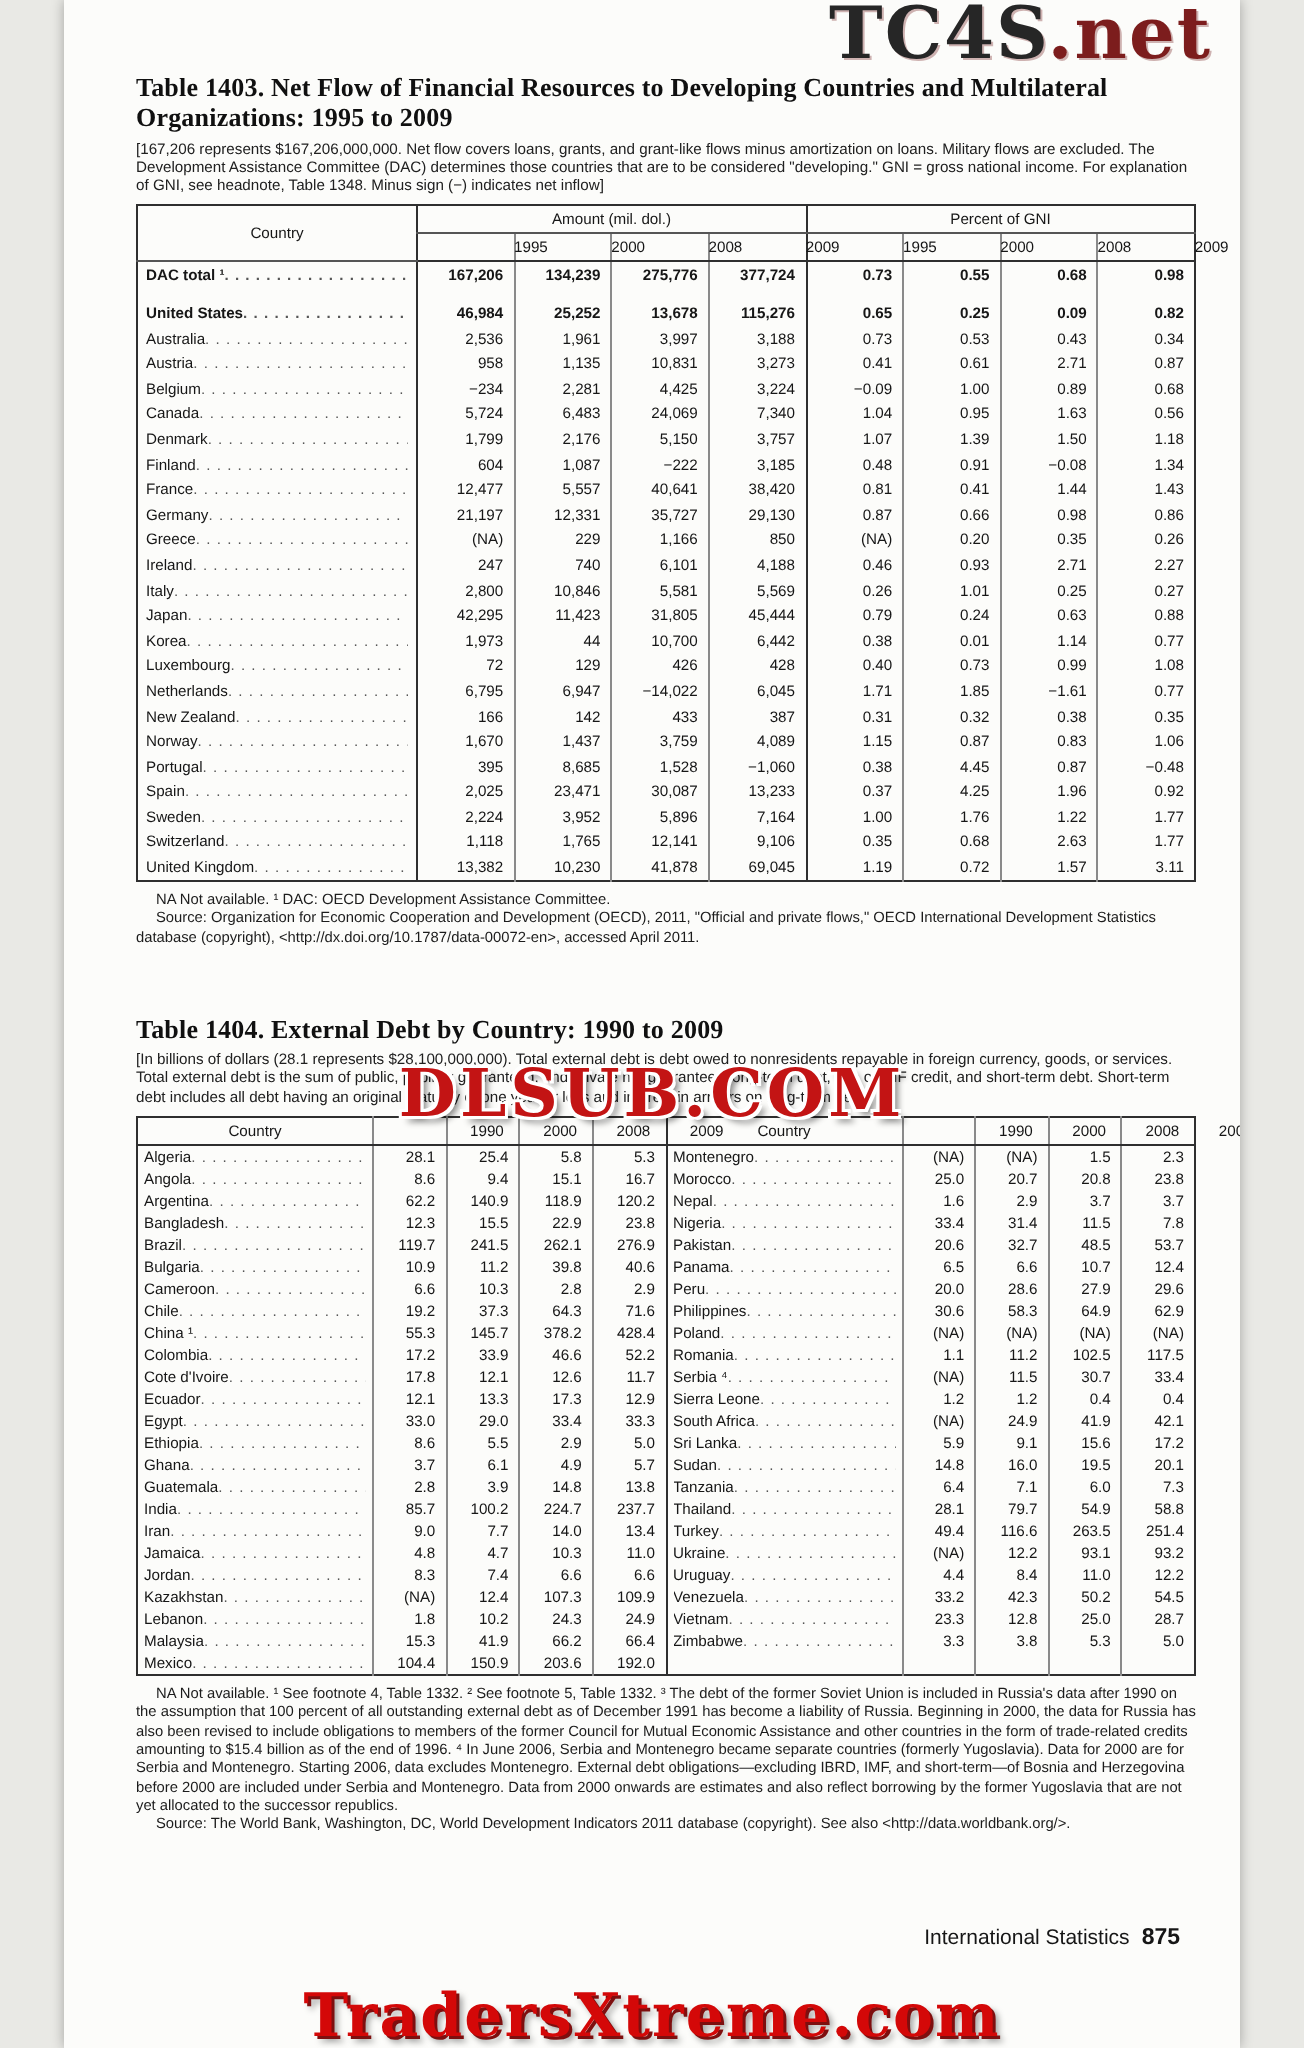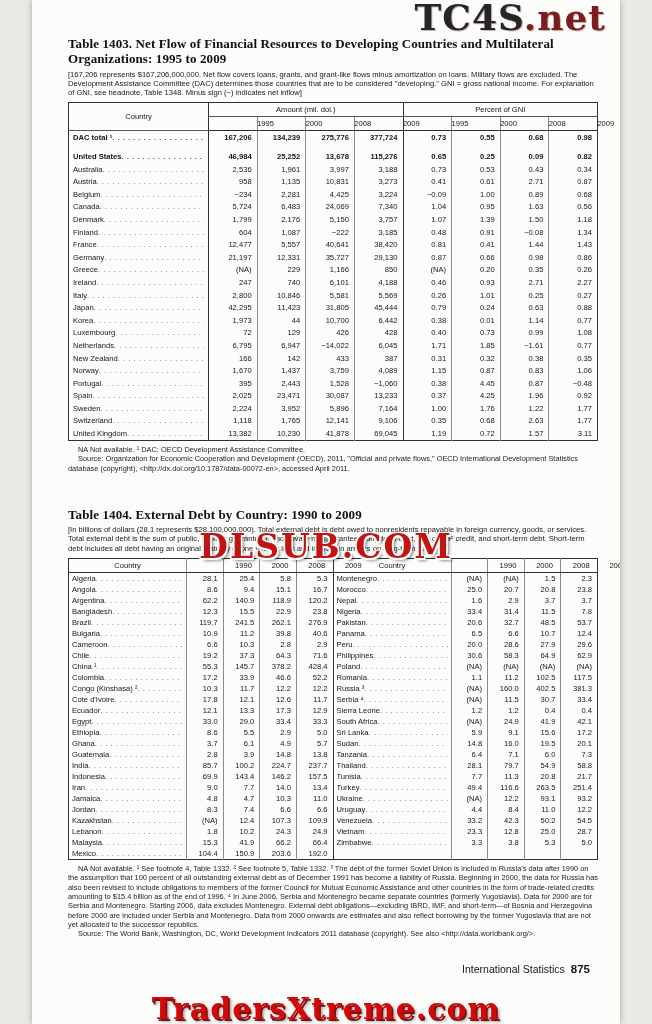--- a/index.html
+++ b/index.html
@@ -400,21 +400,21 @@
               <td class="num">1.06</td>
             </tr>
             <tr>
               <td class="country">
                 <span class="cwrap">
                   <span class="cname">Portugal</span>
                   <span class="leader"></span>
                 </span>
               </td>
               <td class="num grp">395</td>
-              <td class="num">2,443</td>
+              <td class="num">8,685</td>
               <td class="num">1,528</td>
               <td class="num">−1,060</td>
               <td class="num grp">0.38</td>
               <td class="num">4.45</td>
               <td class="num">0.87</td>
               <td class="num">−0.48</td>
             </tr>
             <tr>
               <td class="country">
                 <span class="cwrap">
@@ -734,42 +734,20 @@
                 </span>
               </td>
               <td class="num">1.1</td>
               <td class="num">11.2</td>
               <td class="num">102.5</td>
               <td class="num">117.5</td>
             </tr>
             <tr>
               <td class="country">
                 <span class="cwrap">
-                  <span class="cname">Congo (Kinshasa) ²</span>
-                  <span class="leader"></span>
-                </span>
-              </td>
-              <td class="num">10.3</td>
-              <td class="num">11.7</td>
-              <td class="num">12.2</td>
-              <td class="num">12.2</td>
-              <td class="country grp2">
-                <span class="cwrap">
-                  <span class="cname">Russia ³</span>
-                  <span class="leader"></span>
-                </span>
-              </td>
-              <td class="num">(NA)</td>
-              <td class="num">160.0</td>
-              <td class="num">402.5</td>
-              <td class="num">381.3</td>
-            </tr>
-            <tr>
-              <td class="country">
-                <span class="cwrap">
                   <span class="cname">Cote d'Ivoire</span>
                   <span class="leader"></span>
                 </span>
               </td>
               <td class="num">17.8</td>
               <td class="num">12.1</td>
               <td class="num">12.6</td>
               <td class="num">11.7</td>
               <td class="country grp2">
                 <span class="cwrap">
@@ -906,42 +884,20 @@
               <td class="country grp2">
                 <span class="cwrap">
                   <span class="cname">Thailand</span>
                   <span class="leader"></span>
                 </span>
               </td>
               <td class="num">28.1</td>
               <td class="num">79.7</td>
               <td class="num">54.9</td>
               <td class="num">58.8</td>
-            </tr>
-            <tr>
-              <td class="country">
-                <span class="cwrap">
-                  <span class="cname">Indonesia</span>
-                  <span class="leader"></span>
-                </span>
-              </td>
-              <td class="num">69.9</td>
-              <td class="num">143.4</td>
-              <td class="num">146.2</td>
-              <td class="num">157.5</td>
-              <td class="country grp2">
-                <span class="cwrap">
-                  <span class="cname">Tunisia</span>
-                  <span class="leader"></span>
-                </span>
-              </td>
-              <td class="num">7.7</td>
-              <td class="num">11.3</td>
-              <td class="num">20.8</td>
-              <td class="num">21.7</td>
             </tr>
             <tr>
               <td class="country">
                 <span class="cwrap">
                   <span class="cname">Iran</span>
                   <span class="leader"></span>
                 </span>
               </td>
               <td class="num">9.0</td>
               <td class="num">7.7</td>

